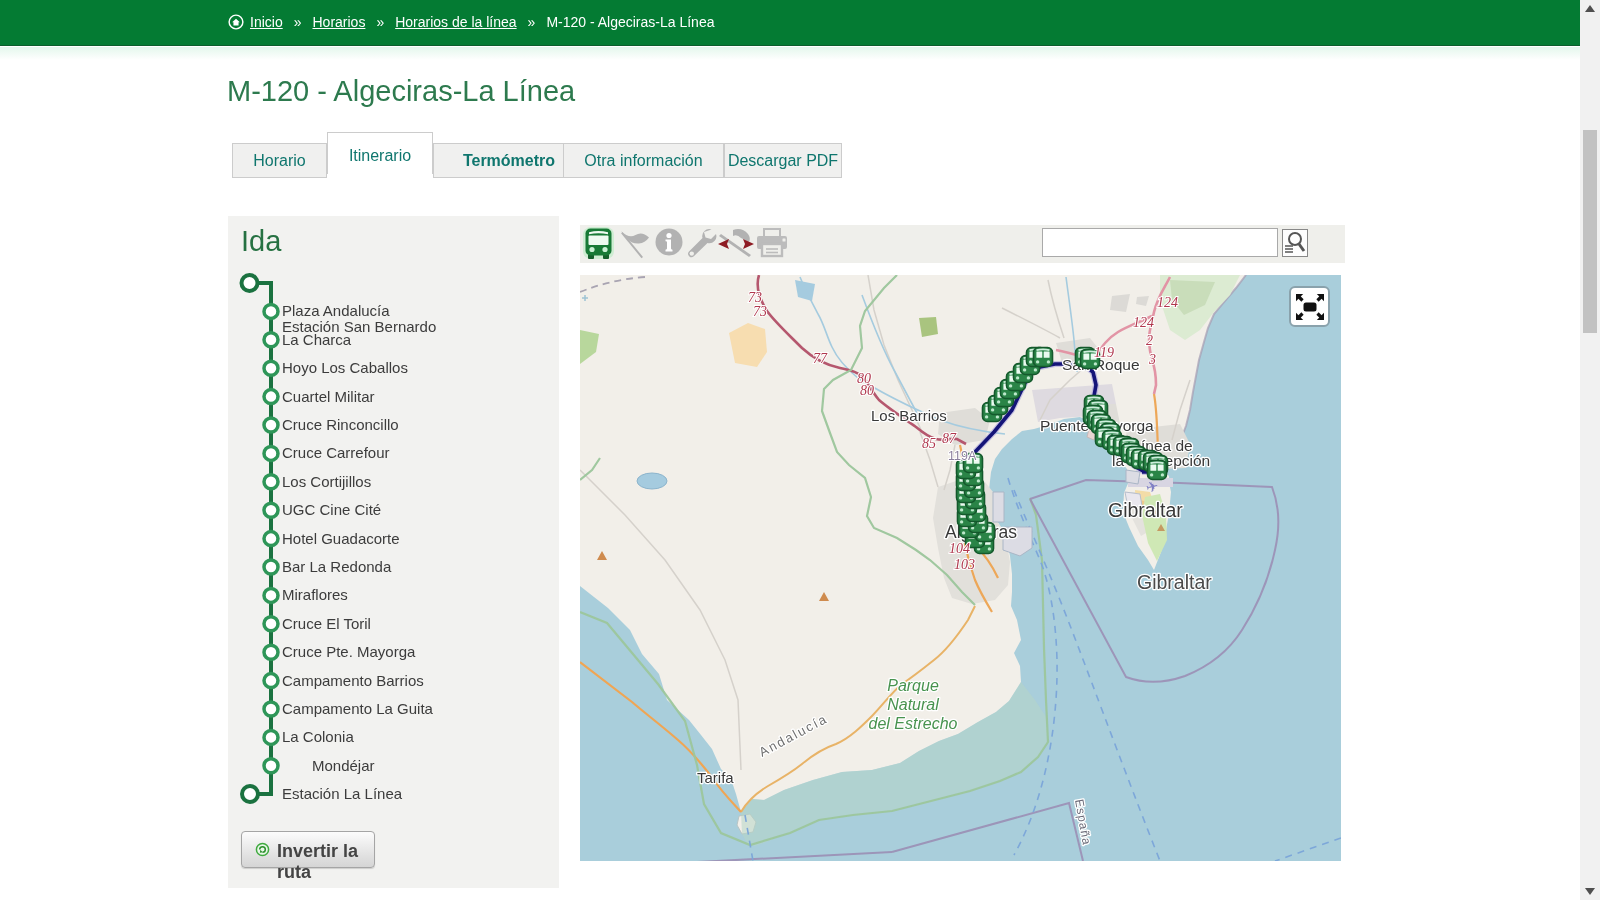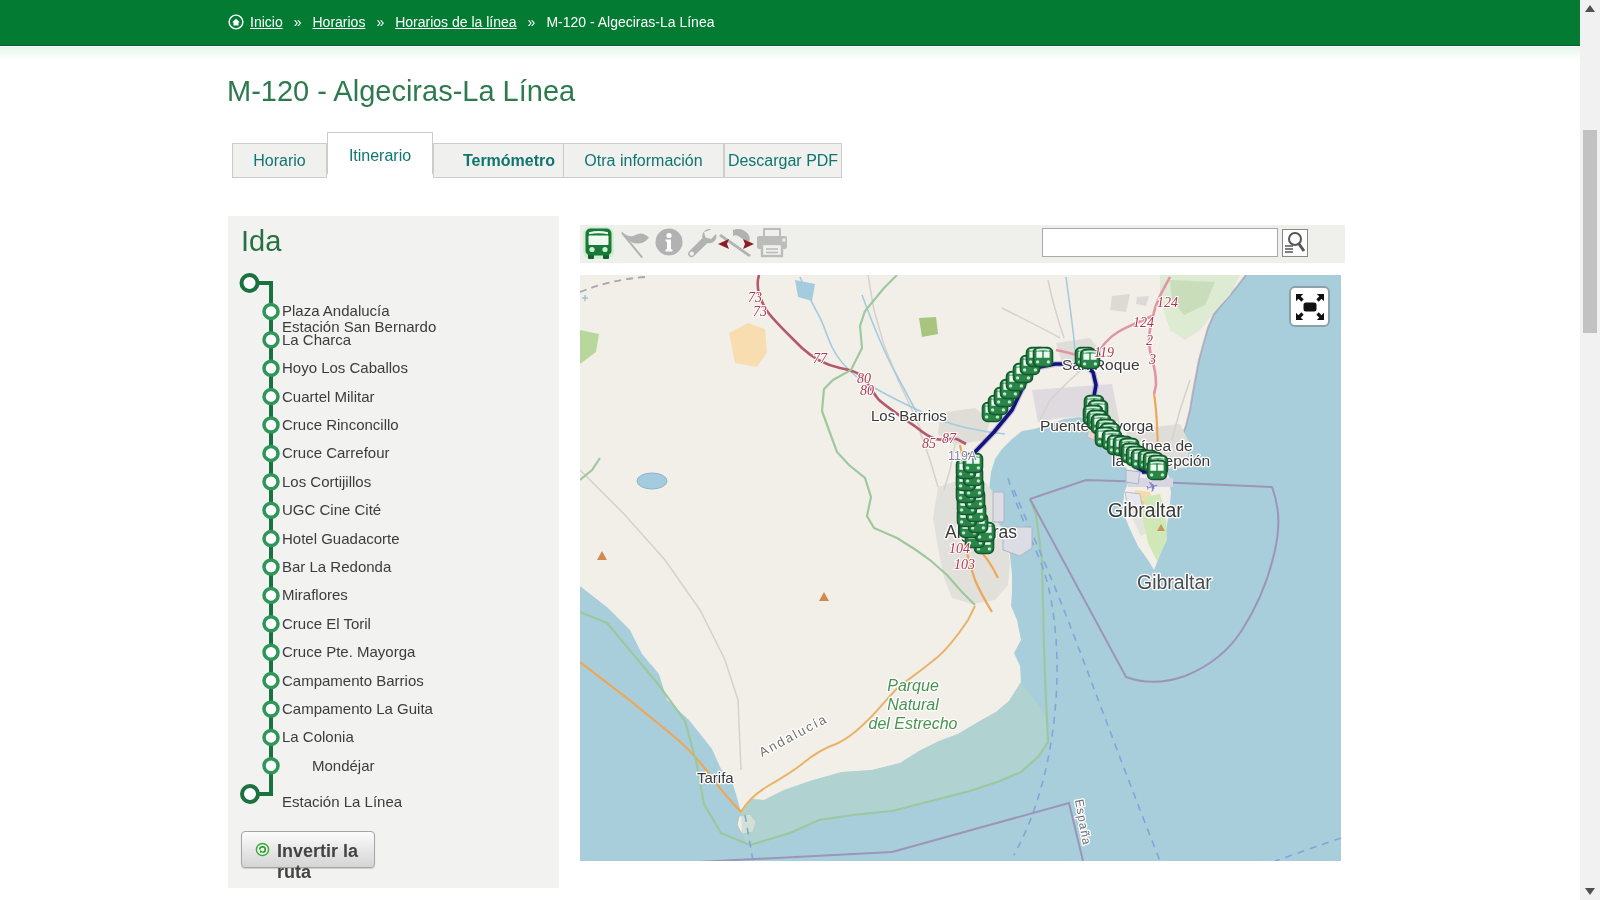--- a/index.html
+++ b/index.html
@@ -92,21 +92,21 @@
       <div class="stopname" style="top:285.20000000000005px;">UGC Cine Cité</div>
       <div class="stopname" style="top:313.6px;">Hotel Guadacorte</div>
       <div class="stopname" style="top:342px;">Bar La Redonda</div>
       <div class="stopname" style="top:370.4px;">Miraflores</div>
       <div class="stopname" style="top:398.79999999999995px;">Cruce El Toril</div>
       <div class="stopname" style="top:427.20000000000005px;">Cruce Pte. Mayorga</div>
       <div class="stopname" style="top:455.5999999999999px;">Campamento Barrios</div>
       <div class="stopname" style="top:484px;">Campamento La Guita</div>
       <div class="stopname" style="top:512.4px;">La Colonia</div>
       <div class="stopname" style="top:540.8px;margin-left:30px;">Mondéjar</div>
-      <div class="stopname" style="top:569.2px;margin-top:8px;">Estación La Línea</div>
+      <div class="stopname" style="top:569.2px;">Estación La Línea</div>
     </div>
   <div id="invbtn">
     <svg width="15" height="15" viewBox="0 0 16 16" style="position:absolute;left:13px;top:10px;">
       <circle cx="8" cy="8" r="6.5" fill="#e9f7e9" stroke="#3faa3f" stroke-width="1.6"></circle>
       <path d="M5 8 a3 3 0 1 1 3 3" fill="none" stroke="#2c8f2c" stroke-width="1.6"></path>
       <path d="M5.2 11.5 L8.3 11 L5.6 8.2 Z" fill="#2c8f2c"></path>
     </svg>
     <span>Invertir la ruta</span>
   </div>
 </div>

